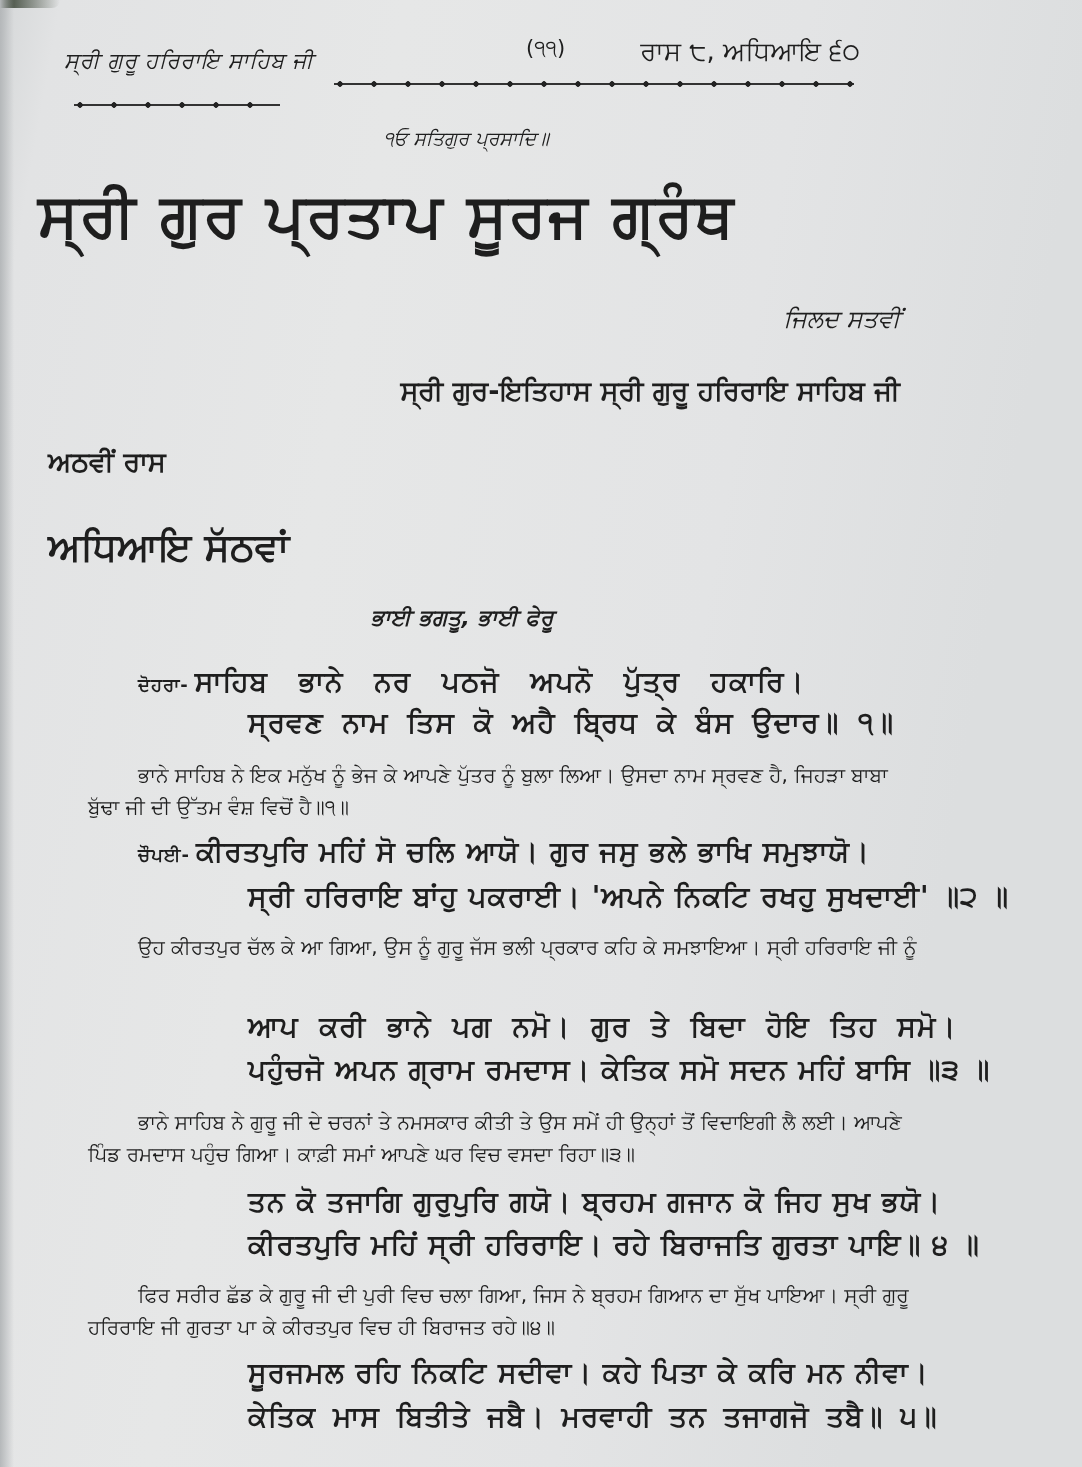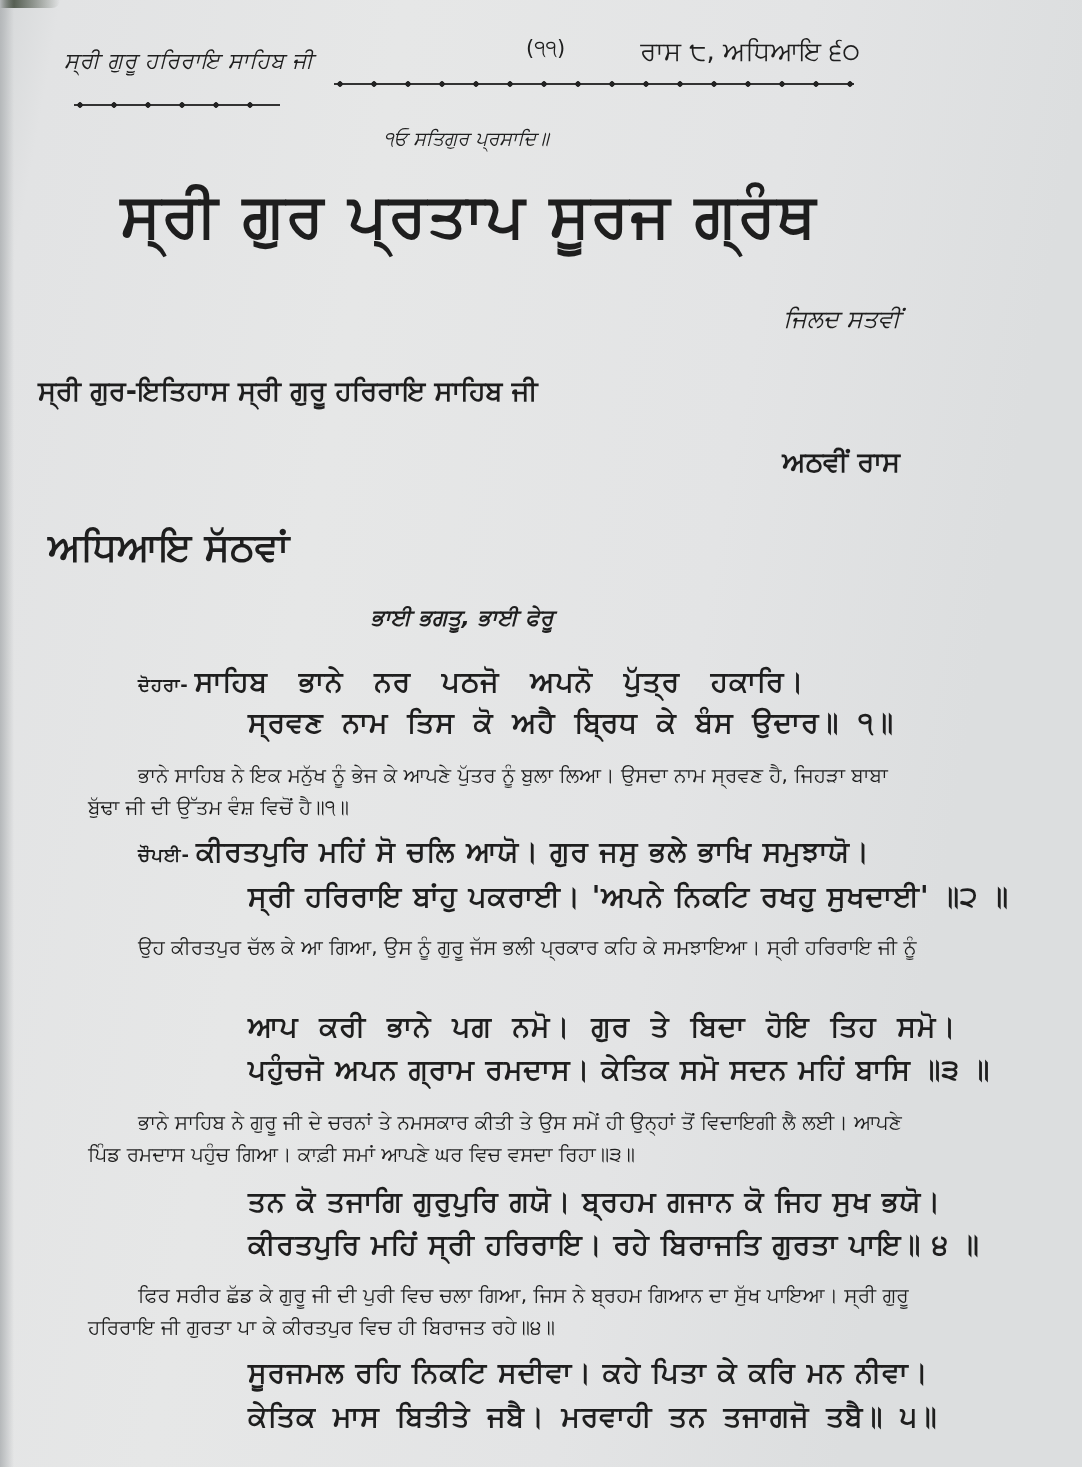--- a/index.html
+++ b/index.html
@@ -29,24 +29,24 @@
   .ornament {
     position: absolute; height: 10px;
     background:
       radial-gradient(circle at 6px 5px, #222 2.5px, transparent 3px) 0 0/34px 10px repeat-x,
       linear-gradient(#333, #333) 0 4px/100% 2px no-repeat;
   }
   .orn-top { left: 270px; right: 6px; top: 49px; }
   .orn-bottom { left: 10px; right: 580px; top: 70px; }
 
   .invocation { position: absolute; left: 0; right: 0; top: 127px; text-align: center; font-size: 19px; font-style: italic; padding-left: 24px; }
-  .title { position: absolute; left: 0; right: 0; top: 180px; text-align: center; font-size: 60px; font-weight: bold; letter-spacing: 2px; padding-left: 30px; }
+  .title { position: absolute; left: 0; right: 0; top: 180px; text-align: left; font-size: 60px; font-weight: bold; letter-spacing: 2px; padding-left: 30px; }
   .volume { position: absolute; left: 0; right: 0; top: 305px; text-align: right; font-size: 24px; font-style: italic; padding-left: 30px; }
-  .subtitle { position: absolute; left: 0; right: 0; top: 375px; text-align: left; font-size: 27px; font-weight: bold; padding-left: 30px; }
-  .ras { position: absolute; left: 0; right: 0; top: 446px; text-align: right; font-size: 27px; font-weight: bold; padding-left: 40px; }
+  .subtitle { position: absolute; left: 0; right: 0; top: 375px; text-align: right; font-size: 27px; font-weight: bold; padding-left: 30px; }
+  .ras { position: absolute; left: 0; right: 0; top: 446px; text-align: left; font-size: 27px; font-weight: bold; padding-left: 40px; }
   .chapter { position: absolute; left: 0; right: 0; top: 525px; text-align: left; font-size: 38px; font-weight: bold; padding-left: 40px; }
   .topic { position: absolute; left: 0; right: 0; top: 605px; text-align: center; font-size: 22px; font-style: italic; font-weight: bold; padding-left: 16px; }
 
   .verse-line { position: absolute; font-size: 28px; font-weight: bold; white-space: nowrap; letter-spacing: 1px; }
   .verse-label { font-size: 18px; font-weight: bold; margin-right: 6px; }
   .prose-line { position: absolute; font-size: 20px; white-space: nowrap; }
   .justified { word-spacing: 20px; }
 </style>
 </head>
 <body>

